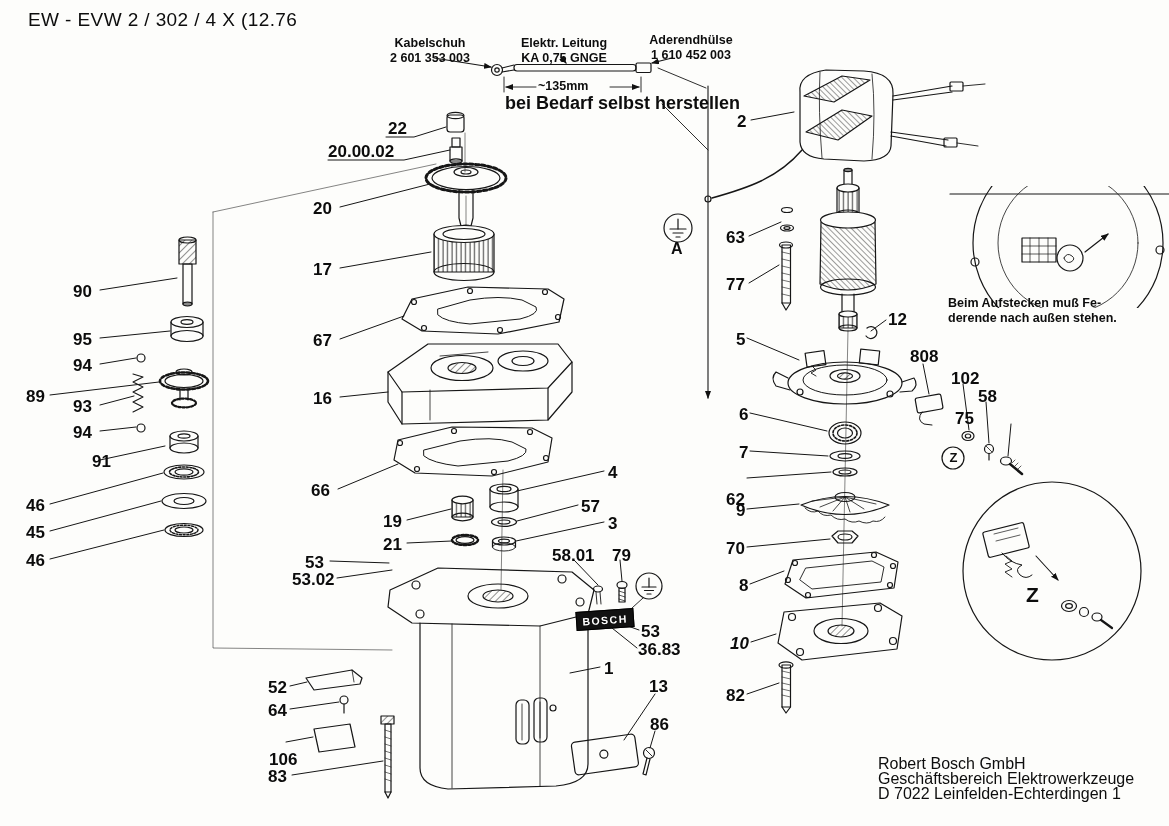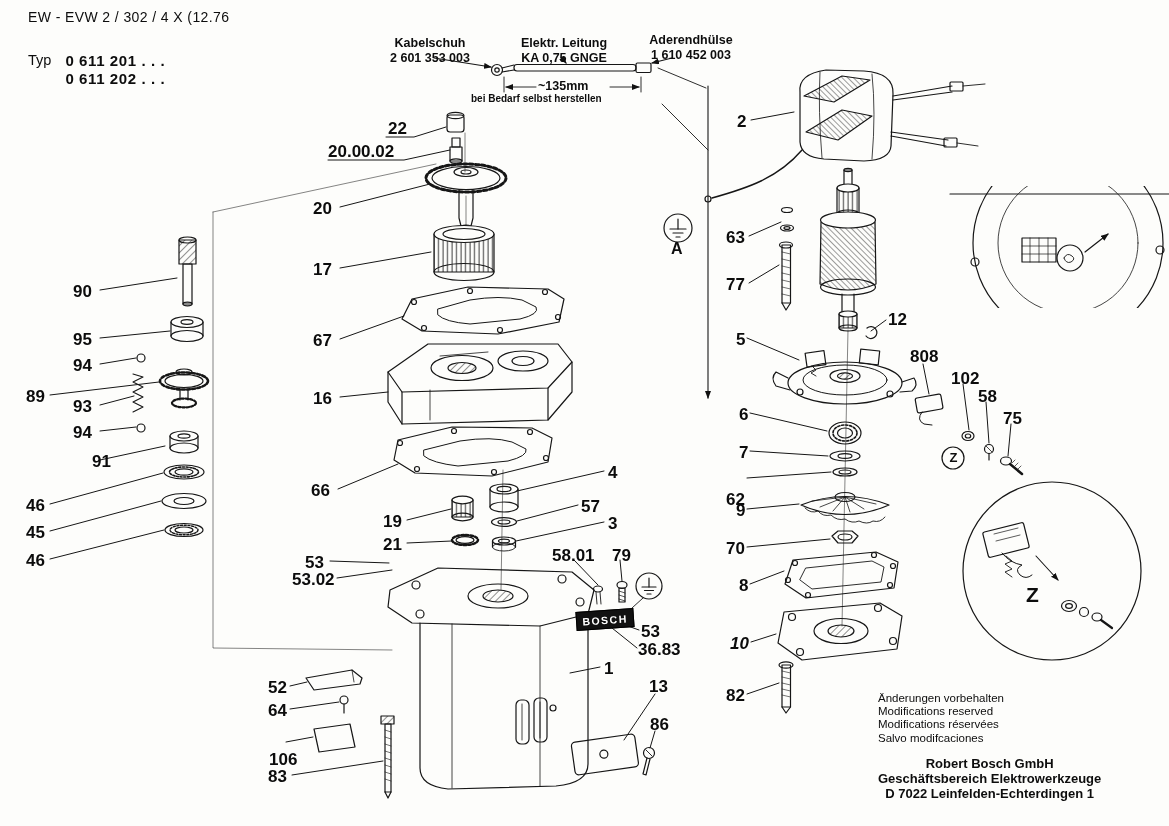--- a/index.html
+++ b/index.html
@@ -4,43 +4,43 @@
 <style>
   html,body{margin:0;padding:0;}
   body{
     width:1169px;height:826px;background:#fdfdfb;
     font-family:"Liberation Sans",sans-serif;color:#0d0d0d;
     position:relative;overflow:hidden;
   }
   .page{position:absolute;inset:0;width:1169px;height:826px;}
   svg.drawing{position:absolute;left:0;top:0;}
   .abs{position:absolute;white-space:nowrap;}
-  .hdr-model{left:28px;top:9px;font-size:14px;letter-spacing:.4px;}
+  .hdr-model{left:28px;top:9px;font-size:19px;letter-spacing:.4px;}
   .typ-row{left:28px;top:52px;display:flex;gap:14px;}
   .typ-label{font-size:14.5px;}
   .typ-num{font-size:15px;font-weight:bold;letter-spacing:.6px;line-height:18px;}
   .wlabel{font-size:12.5px;font-weight:bold;text-align:center;line-height:14.5px;}
   .wl-a{left:374px;top:36px;width:112px;}
   .wl-b{left:510px;top:36px;width:108px;}
   .wl-c{left:636px;top:33px;width:110px;}
   .dim{left:538px;top:79px;font-size:12.5px;font-weight:bold;text-align:right;}
-  .self-note{left:471px;top:93px;font-size:10px;font-weight:bold;}
+  .self-note{left:505px;top:93px;font-size:18px;font-weight:bold;}
   .callout{position:absolute;font-size:17px;font-weight:bold;color:#0c0c0c;white-space:nowrap;}
   .sym-a{left:671px;top:240px;font-size:16px;font-weight:bold;}
   .z-ref{left:947px;top:450px;width:13px;text-align:center;font-size:13px;font-weight:bold;}
   .z-big{left:1026px;top:583px;font-size:21px;font-weight:bold;}
   .badge{
     left:576px;top:610px;width:56px;height:17px;background:#111;color:#fff;
     display:flex;align-items:center;justify-content:center;
     font-size:10.5px;font-weight:bold;letter-spacing:1.5px;
     transform:rotate(-4deg);border:1px solid #000;
   }
   .inset-note{left:948px;top:296px;font-size:12.5px;font-weight:bold;line-height:15px;}
   .f-notes{left:878px;top:692px;font-size:11.5px;line-height:13.2px;}
-  .f-company{left:878px;top:756px;font-size:13px;font-weight:bold;line-height:15px;text-align:center;}
+  .f-company{left:878px;top:756px;font-size:16px;font-weight:normal;line-height:15px;}
 </style>
 </head>
 <body>
 
 <div class="page">
 
 <svg class="drawing" width="1169" height="826" viewBox="0 0 1169 826">
   <defs>
     <pattern id="h1" width="5" height="5" patternUnits="userSpaceOnUse" patternTransform="rotate(45)">
       <line x1="0" y1="0" x2="0" y2="5" stroke="#222" stroke-width="1"></line>
@@ -504,27 +504,20 @@
       <line x1="747" y1="694" x2="779" y2="683"></line>
       <line x1="923" y1="364" x2="929" y2="394"></line>
       <line x1="963" y1="384" x2="969" y2="430"></line>
       <line x1="986" y1="402" x2="989" y2="443"></line>
       <line x1="1011" y1="424" x2="1008" y2="456"></line>
     </g>
   </g>
 </svg>
 
 <div class="abs hdr-model">EW - EVW 2 / 302 / 4 X (12.76</div>
-<div class="abs typ-row">
-  <span class="typ-label">Typ</span>
-  <span class="typ-num">
-    <div>0 611 201  . . .</div>
-    <div>0 611 202  . . .</div>
-  </span>
-</div>
 
 <div class="abs wlabel wl-a">
   <div>Kabelschuh</div>
   <div>2 601 353 003</div>
 </div>
 <div class="abs wlabel wl-b">
   <div>Elektr. Leitung</div>
   <div>KA  0,75  GNGE</div>
 </div>
 <div class="abs wlabel wl-c">
@@ -579,35 +572,33 @@
       <div class="callout" style="left: 739px; top: 443px;">7</div>
       <div class="callout" style="left: 726px; top: 470px; margin-top: 20px;">62</div>
       <div class="callout" style="left: 736px; top: 501px;">9</div>
       <div class="callout" style="left: 726px; top: 539px;">70</div>
       <div class="callout" style="left: 739px; top: 576px;">8</div>
       <div class="callout" style="left: 730px; top: 634px; font-style: italic;">10</div>
       <div class="callout" style="left: 726px; top: 686px;">82</div>
       <div class="callout" style="left: 910px; top: 347px;">808</div>
       <div class="callout" style="left: 951px; top: 369px;">102</div>
       <div class="callout" style="left: 978px; top: 387px;">58</div>
-      <div class="callout" style="left: 1003px; top: 409px; text-align: center;">75</div>
+      <div class="callout" style="left: 955px; top: 409px; text-align: center;">75</div>
     </div>
 
 <div class="abs sym-a">A</div>
 <div class="abs z-ref">Z</div>
 <div class="abs z-big">Z</div>
 
 <div class="abs badge">BOSCH</div>
 
-
-<div class="abs f-notes">
-  <div>Änderungen vorbehalten</div>
-  <div>Modifications reserved</div>
-  <div>Modifications réservées</div>
-  <div>Salvo modifcaciones</div>
+<div class="abs inset-note">
+  <div>Beim Aufstecken muß Fe-</div>
+  <div>derende nach außen stehen.</div>
 </div>
+
 <div class="abs f-company">
   <div>Robert Bosch GmbH</div>
   <div>Geschäftsbereich Elektrowerkzeuge</div>
   <div>D 7022 Leinfelden-Echterdingen 1</div>
 </div>
 
 </div>
 
 </body></html>

